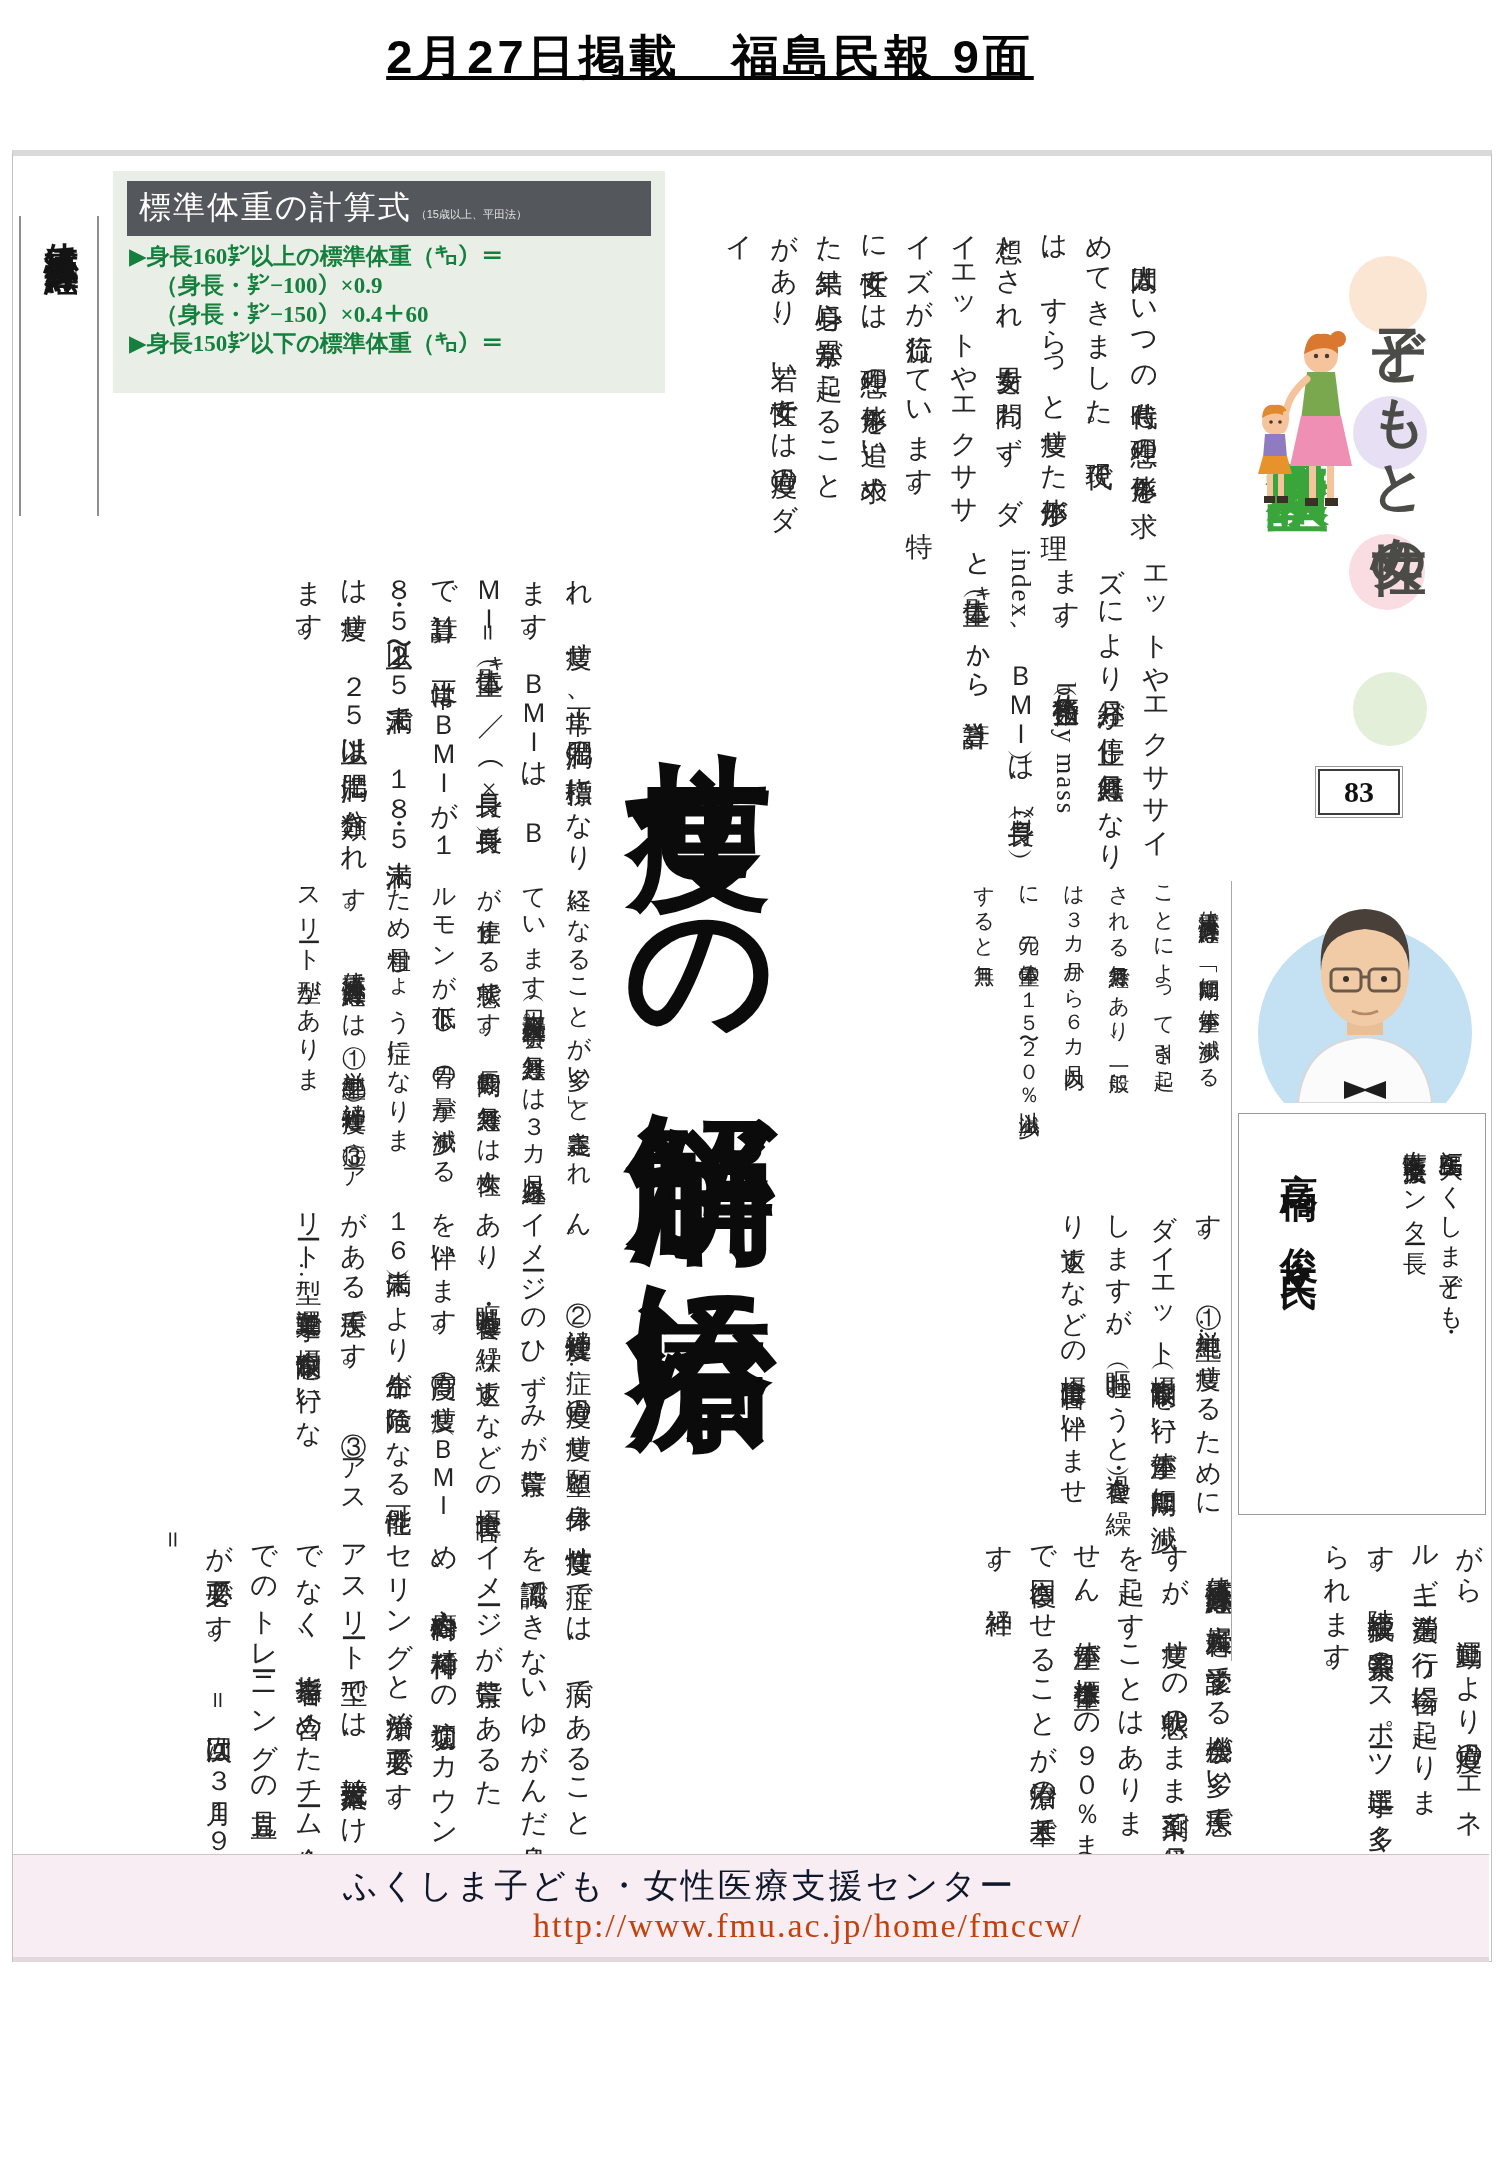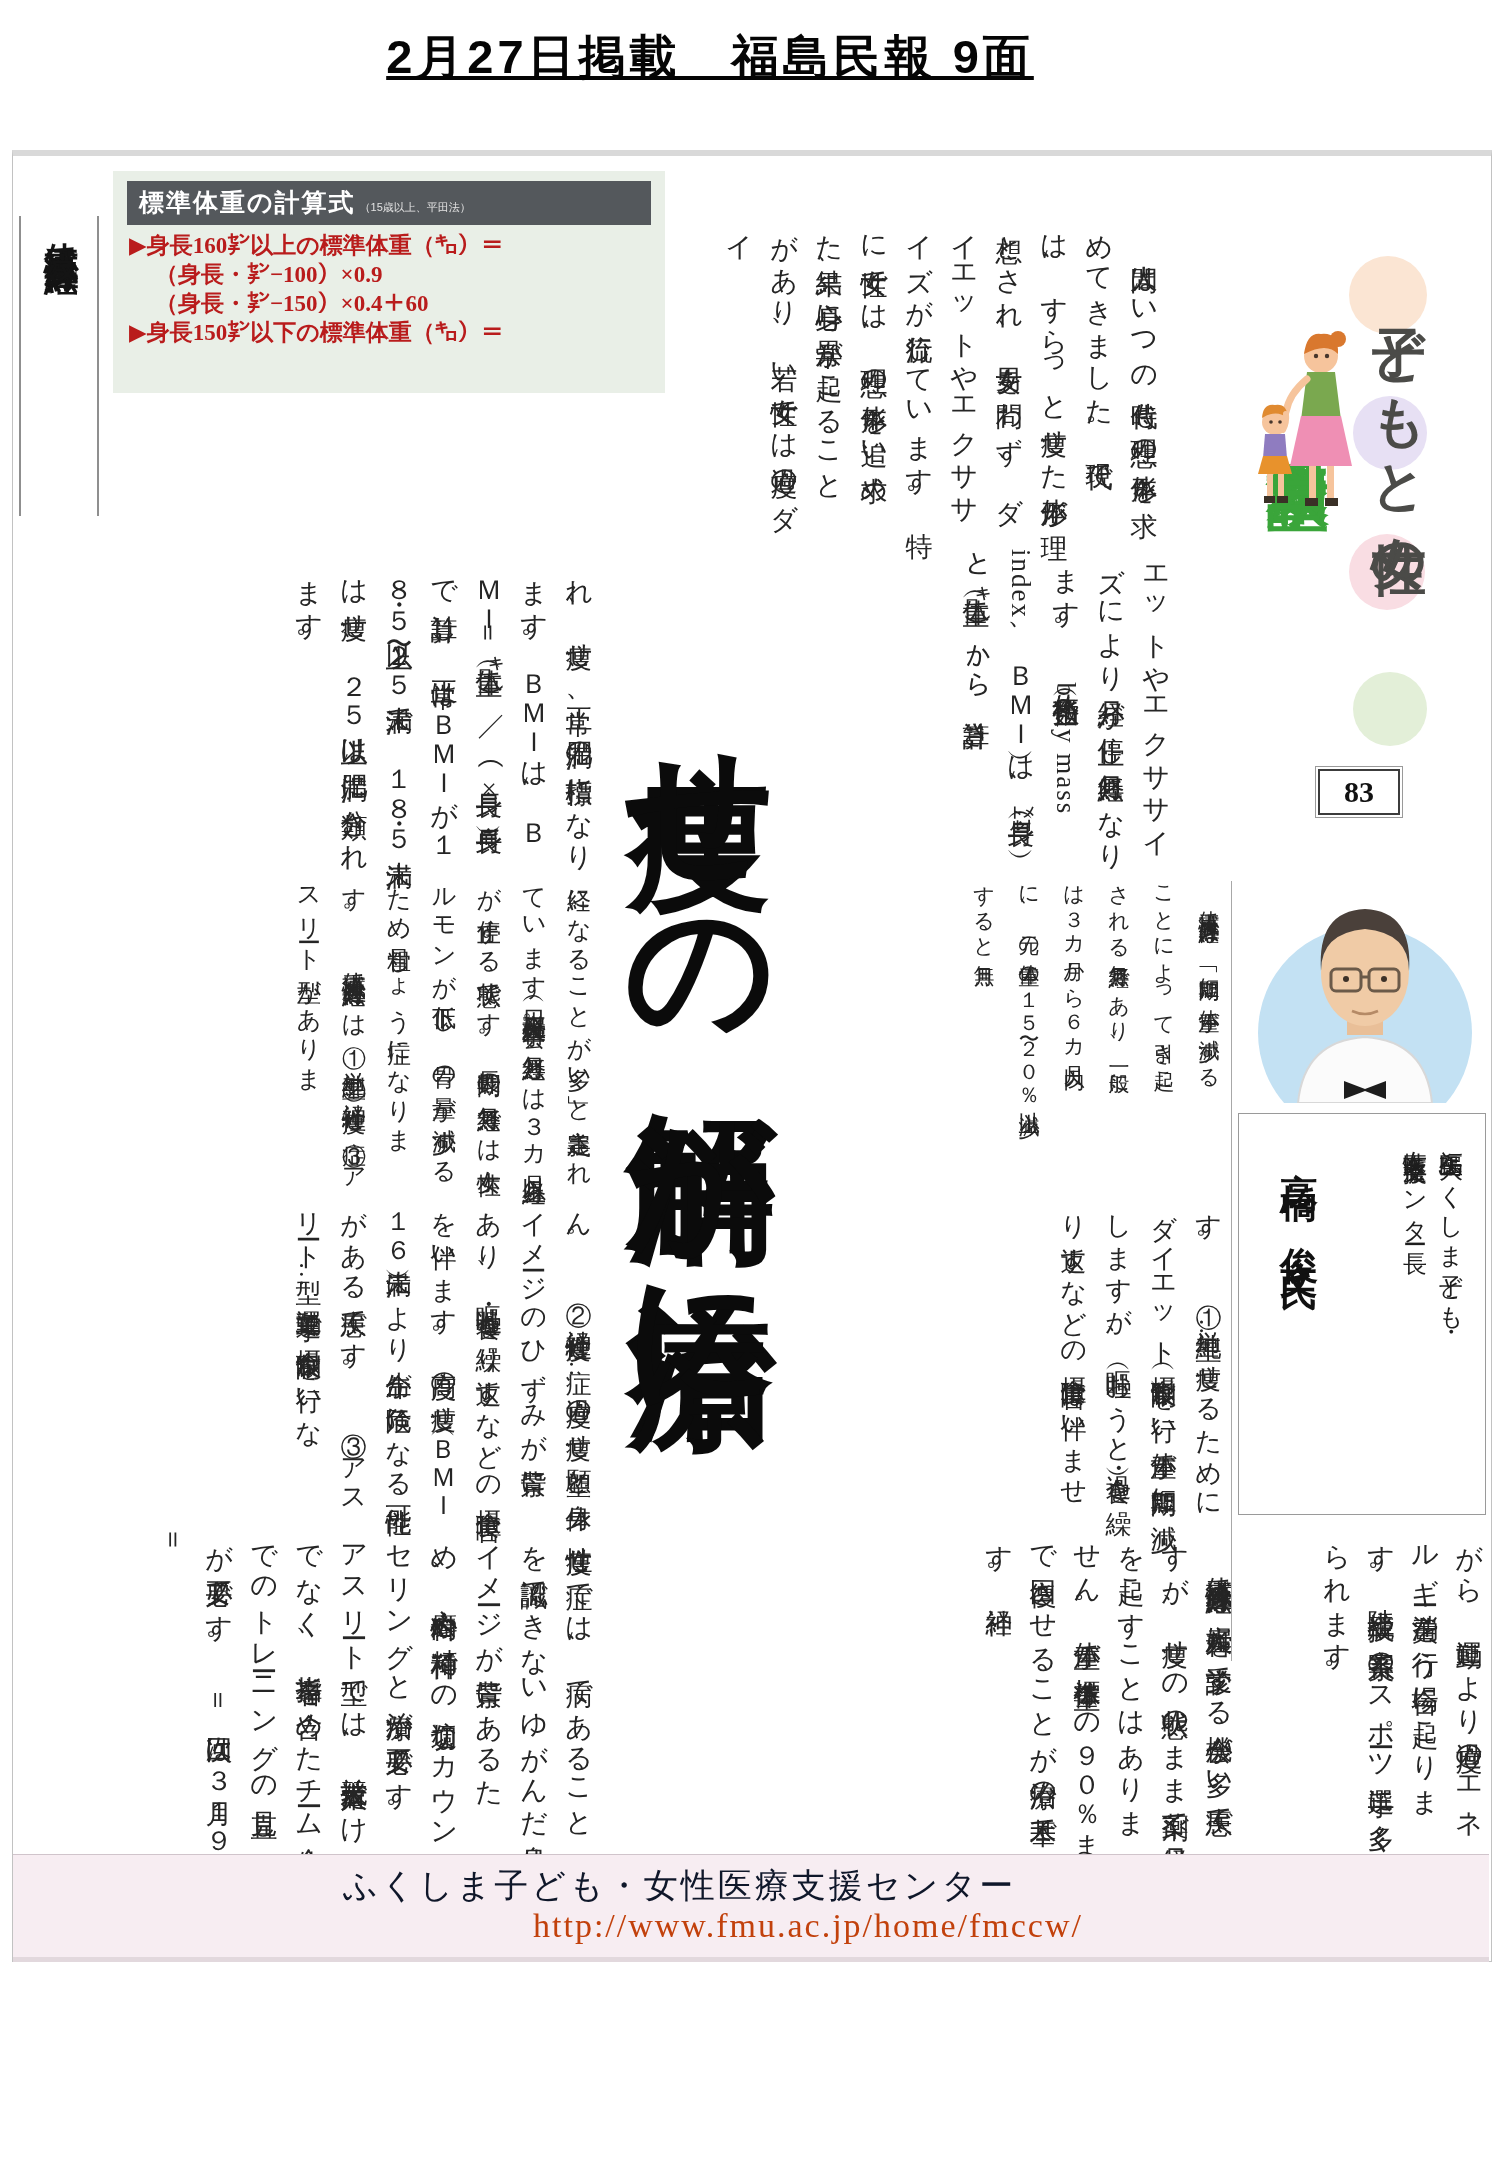--- a/index.html
+++ b/index.html
@@ -13,23 +13,23 @@
     font-size:47px;letter-spacing:4px;color:#050505;text-decoration:underline;}
 
   .scan{position:absolute;left:12px;top:150px;width:1478px;height:1805px;
     background:#ffffff;border:1px solid #c2c2c2;border-top:6px solid #d9d9d9;}
 
   
   .formula-box{position:absolute;left:100px;top:15px;width:552px;height:222px;
     background:#e9efe7;}
   .formula-title-bar{margin:10px 14px 6px 14px;background:#54585c;color:#fff;
     padding:5px 10px 6px 12px;font-family:"Liberation Sans","DejaVu Sans",sans-serif;}
-  .formula-title{font-size:25px;font-weight:700;letter-spacing:2px;}
+  .formula-title{font-size:32px;font-weight:400;letter-spacing:2px;}
   .formula-title-note{font-size:11px;color:#e3e3e3;margin-left:4px;}
-  .formula-lines{padding:0 16px;color:#b91c1c;font-size:23px;line-height:29px;font-weight:700;}
+  .formula-lines{padding:0 16px;color:#15803d;font-size:23px;line-height:29px;font-weight:700;}
   .formula-body{padding-left:26px;}
 
   
   .kicker{position:absolute;left:6px;top:60px;height:300px;width:50px;
     font-size:34px;font-weight:700;letter-spacing:3px;color:#141414;
     border-left:2px solid #8f8f8f;border-right:2px solid #8f8f8f;padding:0 13px;}
 
   
   .band{position:absolute;color:#252525;letter-spacing:2px;}
   #b1 {left:653px;top:60px;  width:500px;height:302px;font-size:27px;line-height:45px;}

